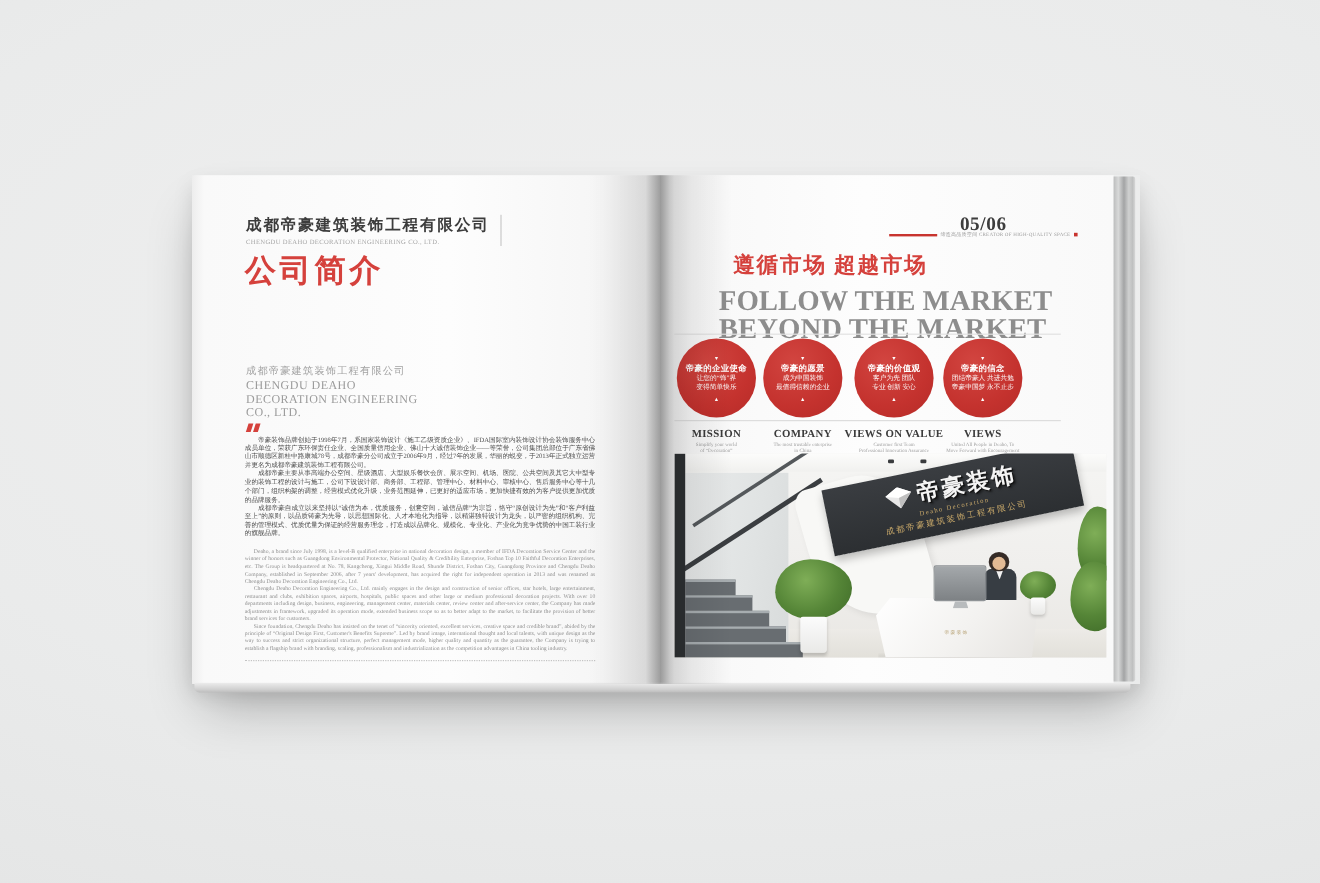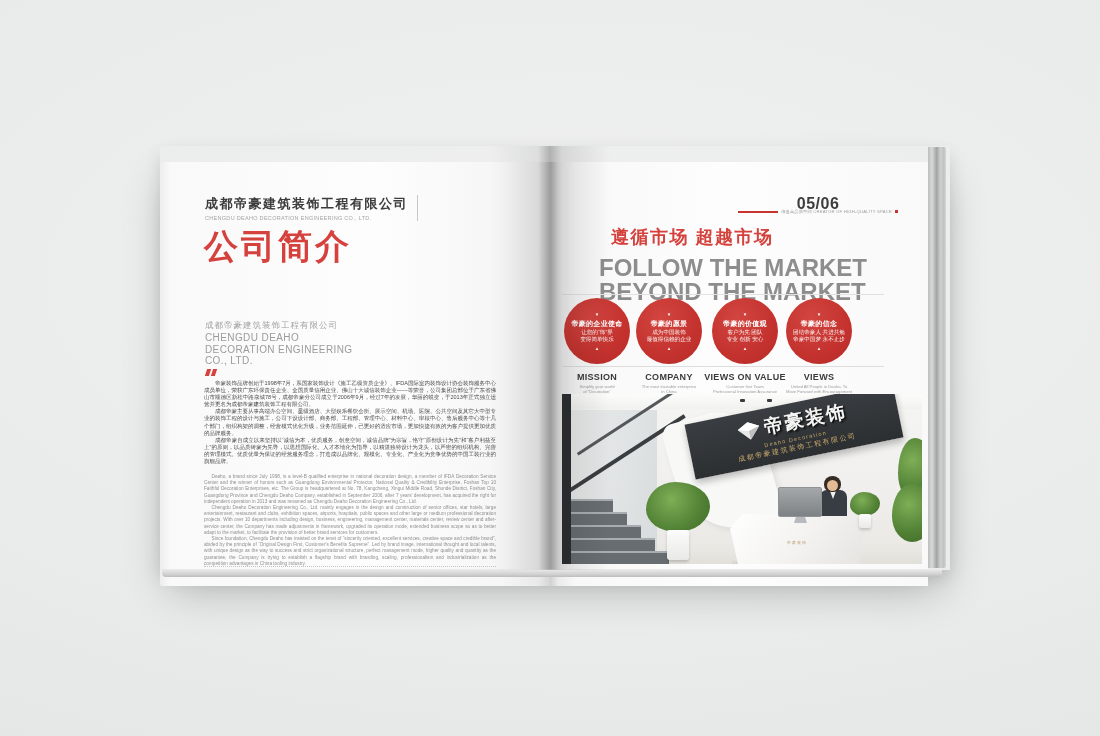--- a/index.html
+++ b/index.html
@@ -5,37 +5,37 @@
   * { margin:0; padding:0; box-sizing:border-box; }
   html,body { width:1100px; height:736px; overflow:hidden; }
   body { font-family:"Liberation Sans", sans-serif; }
 
   .scene { position:relative; width:1100px; height:736px;
     background: radial-gradient(130% 95% at 52% 38%, #f0f0f0 0%, #eaebeb 50%, #e3e4e4 88%, #dedfdf 100%); }
 
   .book { position:absolute; left:160px; top:146px; width:790px; height:424px;
     box-shadow: 0 26px 42px -10px rgba(0,0,0,0.30), 0 8px 16px rgba(0,0,0,0.10); }
 
-  .page { position:absolute; top:16px; height:424px; }
+  .page { position:absolute; top:0; height:424px;font-family:Liberation Serif, serif; }
   .page-left { left:0; width:390px; border-radius:3px 0 0 2px;
     background: linear-gradient(to right,#ededed 0px,#f9f9f9 10px,#fdfdfd 55%,#f6f6f6 88%,#e9e9e9 97%,#d6d6d6 100%); }
   .page-right { left:390px; width:378px;
     background: linear-gradient(to right,#cfcfcf 0px,#ebebeb 8px,#f8f8f8 26px,#fdfdfd 45%,#f9f9f9 100%); }
   .spine-shadow { position:absolute; left:330px; top:0; width:120px; height:424px; pointer-events:none; z-index:40;
     background: linear-gradient(to right, rgba(0,0,0,0) 0%, rgba(0,0,0,0.07) 40%, rgba(0,0,0,0.26) 50%, rgba(0,0,0,0.10) 60%, rgba(0,0,0,0) 100%); }
   .page-stack-right { position:absolute; left:768px; top:1px; width:18px; height:421px; border-radius:0 2px 2px 0;
     background: linear-gradient(to right,#bcbdbd 0%,#d8d9d9 22%,#a3a4a5 48%,#cfd0d0 70%,#bfc0c0 88%,#d8d8d8 100%); }
   .bottom-stack { position:absolute; left:2px; top:423px; width:780px; height:8px; border-radius:0 0 4px 4px;
     background: linear-gradient(#ececec,#cfcfcf 70%,#bdbdbd 100%); }
 
   
   .lp-header { position:absolute; left:45px; top:33px; padding-right:9px; border-right:1px solid #c8c8c8; }
   .lp-header-cn { font-size:13px; font-weight:bold; color:#3c3c3c; letter-spacing:1.5px; }
   .lp-header-en { font-size:5.5px; color:#a5a5a5; letter-spacing:0.3px; margin-top:2px; }
-  .lp-title-cn { position:absolute; left:44px; top:62px; font-size:34px; font-weight:bold; color:#d5413c; letter-spacing:3px; }
+  .lp-title-cn { position:absolute; left:44px; top:62px; font-size:26px; font-weight:bold; color:#d5413c; letter-spacing:3px; }
   .lp-title-en { position:absolute; left:44px; top:99px; font-size:30px; font-weight:bold; color:#7f7f7f; line-height:29px; letter-spacing:0.5px; }
   .lp-sub-cn { position:absolute; left:45px; top:158px; font-size:8.5px; color:#a2a2a2; letter-spacing:1px; }
   .lp-sub-en { position:absolute; left:45px; top:170px; font-size:10px; color:#9b9b9b; line-height:11.5px; letter-spacing:0.4px; }
   .lp-quote { position:absolute; left:46px; top:207px; display:flex; gap:2px; }
   .lp-quote i { display:block; width:4px; height:7px; background:#d5413c; transform:skewX(-18deg); }
   .lp-body-cn { position:absolute; left:44px; top:218px; width:292px; font-size:5.5px; line-height:7.1px;
     color:#4d4d4d; text-align:justify; }
   .lp-body-cn p { text-indent:2em; }
   .lp-body-en { position:absolute; left:44px; top:312px; width:292px; font-size:4.7px; line-height:6.2px;
     color:#8f8f8f; text-align:justify; }

